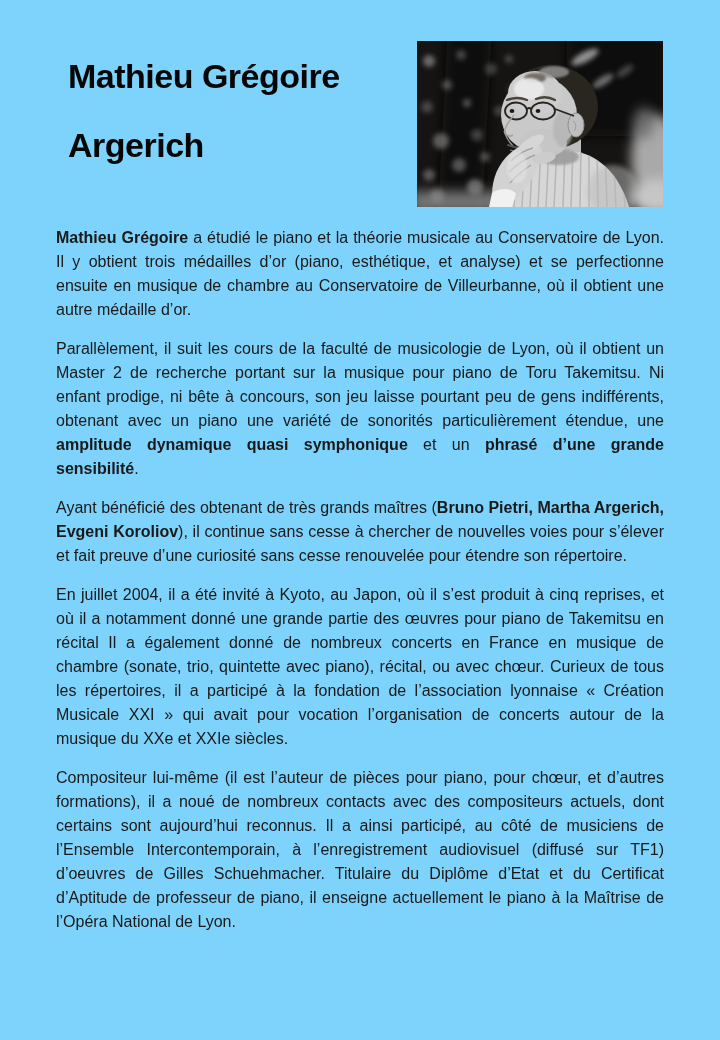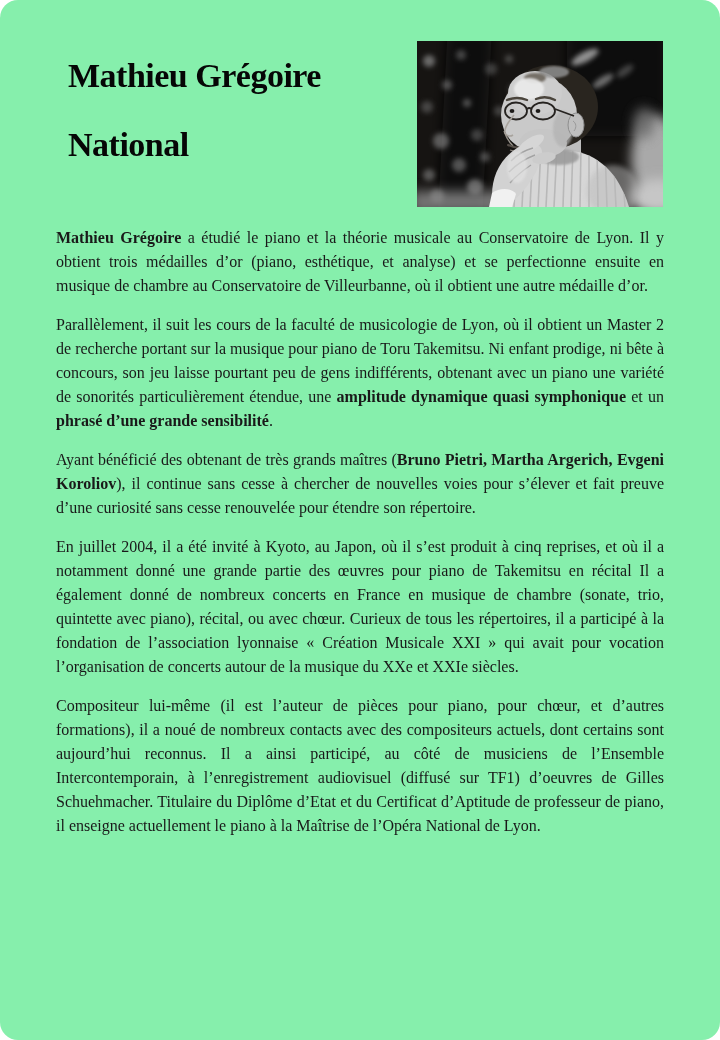--- a/index.html
+++ b/index.html
@@ -1,24 +1,23 @@
 <!DOCTYPE html>
 <html lang="fr"><head>
 <meta charset="utf-8">
 <style>
   html, body { margin: 0; padding: 0; background: #ffffff; }
   .page {
     position: relative;
     width: 720px;
     height: 1040px;
-    background: #86efac;
-    font-family: Liberation Serif, serif;
+    background: #7dd3fc;
+    font-family: Liberation Sans, sans-serif;
     color: #1b1b1b;
     overflow: hidden;
-    border-radius: 18px;
   }
   .title-block { position: absolute; left: 68px; top: 56px; }
   .title-line {
     margin: 0;
     font-size: 34px;
     font-weight: 700;
     line-height: 40px;
     letter-spacing: -0.5px;
     color: #060606;
     white-space: nowrap;
@@ -46,21 +45,21 @@
   .doc-body p { margin: 0 1px 15px 0; }
   .doc-body .b { font-weight: 700; }
 </style>
 </head>
 <body>
 
 <div class="page">
 
   <header class="title-block">
     <h1 class="title-line">Mathieu Grégoire</h1>
-    <h1 class="title-line">National</h1>
+    <h1 class="title-line">Argerich</h1>
   </header>
 
   <div class="photo-frame" title="Photo noir et blanc : homme à lunettes, menton appuyé sur la main, devant un feuillage flou">
     <svg viewBox="0 0 246 166" preserveAspectRatio="none" role="img">
       <defs>
         <clipPath id="pc">
             <rect x="0" y="0" width="246" height="166"></rect>
           </clipPath>
         <clipPath id="sweater">
             <path d="M84 166 C 90 138 102 122 124 114 L 154 110 C 180 112 202 132 212 166 Z"></path>

